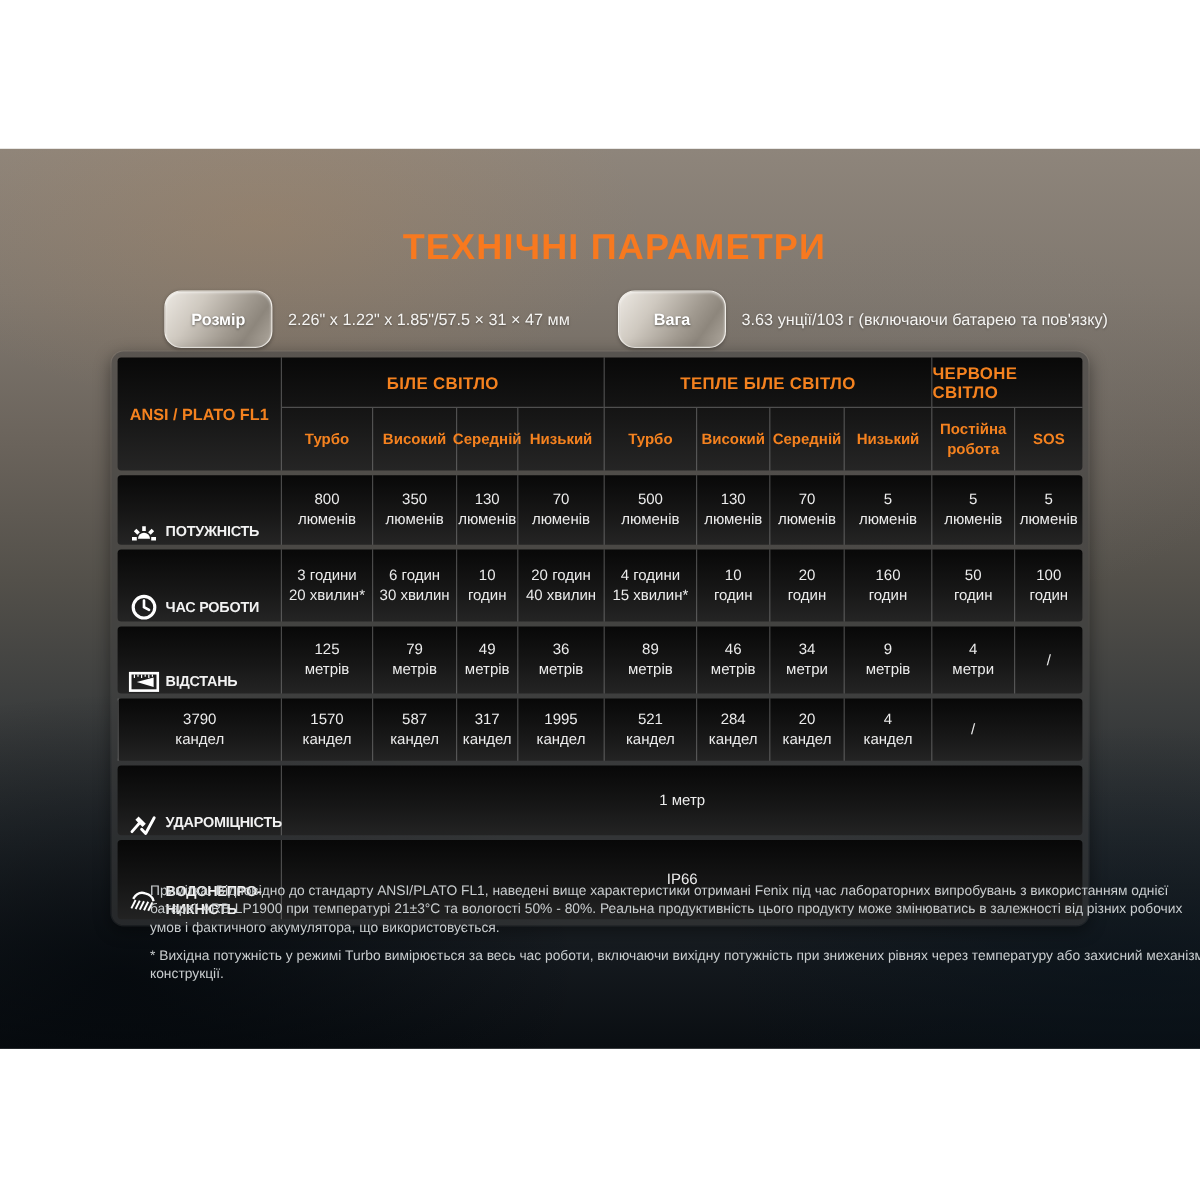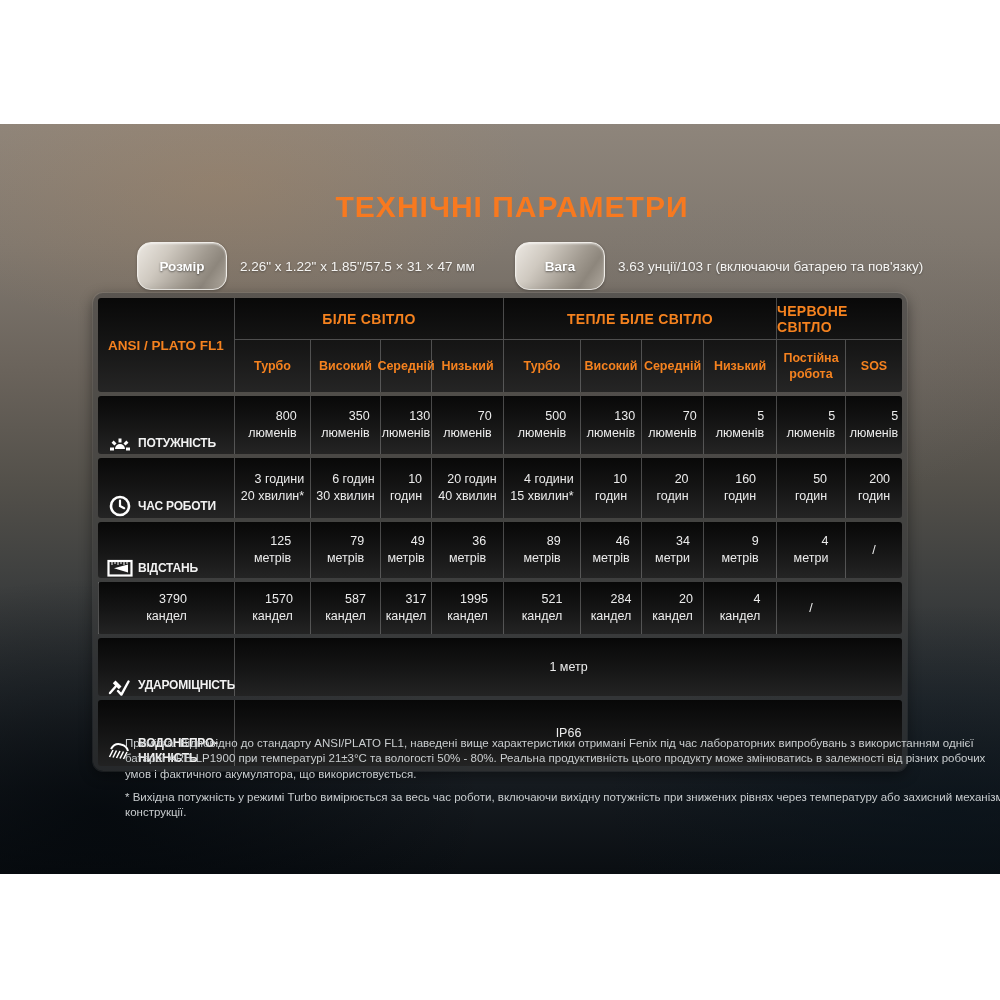--- a/index.html
+++ b/index.html
@@ -67,21 +67,21 @@
     border-left:1px solid rgba(150,150,150,0.45);
   }
   .label-cell{
     display:flex;align-items:center;gap:5px;padding-left:8px;box-sizing:border-box;
     color:#f2f2f2;font-size:12px;font-weight:bold;letter-spacing:-0.2px;line-height:1.25;margin-top:36px;
   }
   .label-text{white-space:pre-line;}
   .icon{width:27px;flex-shrink:0;display:flex;align-items:center;justify-content:center;}
   .icon svg{display:block;}
   .cell{
-    display:flex;align-items:center;justify-content:center;text-align:right;
+    display:flex;align-items:center;justify-content:center;text-align:center;
     color:#ececec;font-size:12.5px;line-height:1.35;white-space:pre-line;
     border-left:1px solid rgba(160,160,160,0.42);
   }
   .span-cell{grid-column:2 / span 10;}
 
   .footnotes{
     position:absolute;left:96px;top:736px;width:888px;
     color:#c9cdcf;font-size:11.5px;line-height:15.3px;margin-left:29px;
   }
   .footnotes p{margin:0 0 8px 0;}
@@ -183,21 +183,21 @@
     <div class="cell">4 години
 15 хвилин*</div>
     <div class="cell">10
 годин</div>
     <div class="cell">20
 годин</div>
     <div class="cell">160
 годин</div>
     <div class="cell">50
 годин</div>
-    <div class="cell">200
+    <div class="cell">100
 годин</div>
   </div>
 
   <div class="t-row">
     <div class="label-cell">
       <span class="icon">
         <svg width="26" height="20" viewBox="0 0 26 20">
           <rect x="1.5" y="3" width="23" height="14.5" fill="none" stroke="#fff" stroke-width="2.2"></rect>
           <g stroke="#fff" stroke-width="1">
             <line x1="5" y1="4" x2="5" y2="7"></line>

